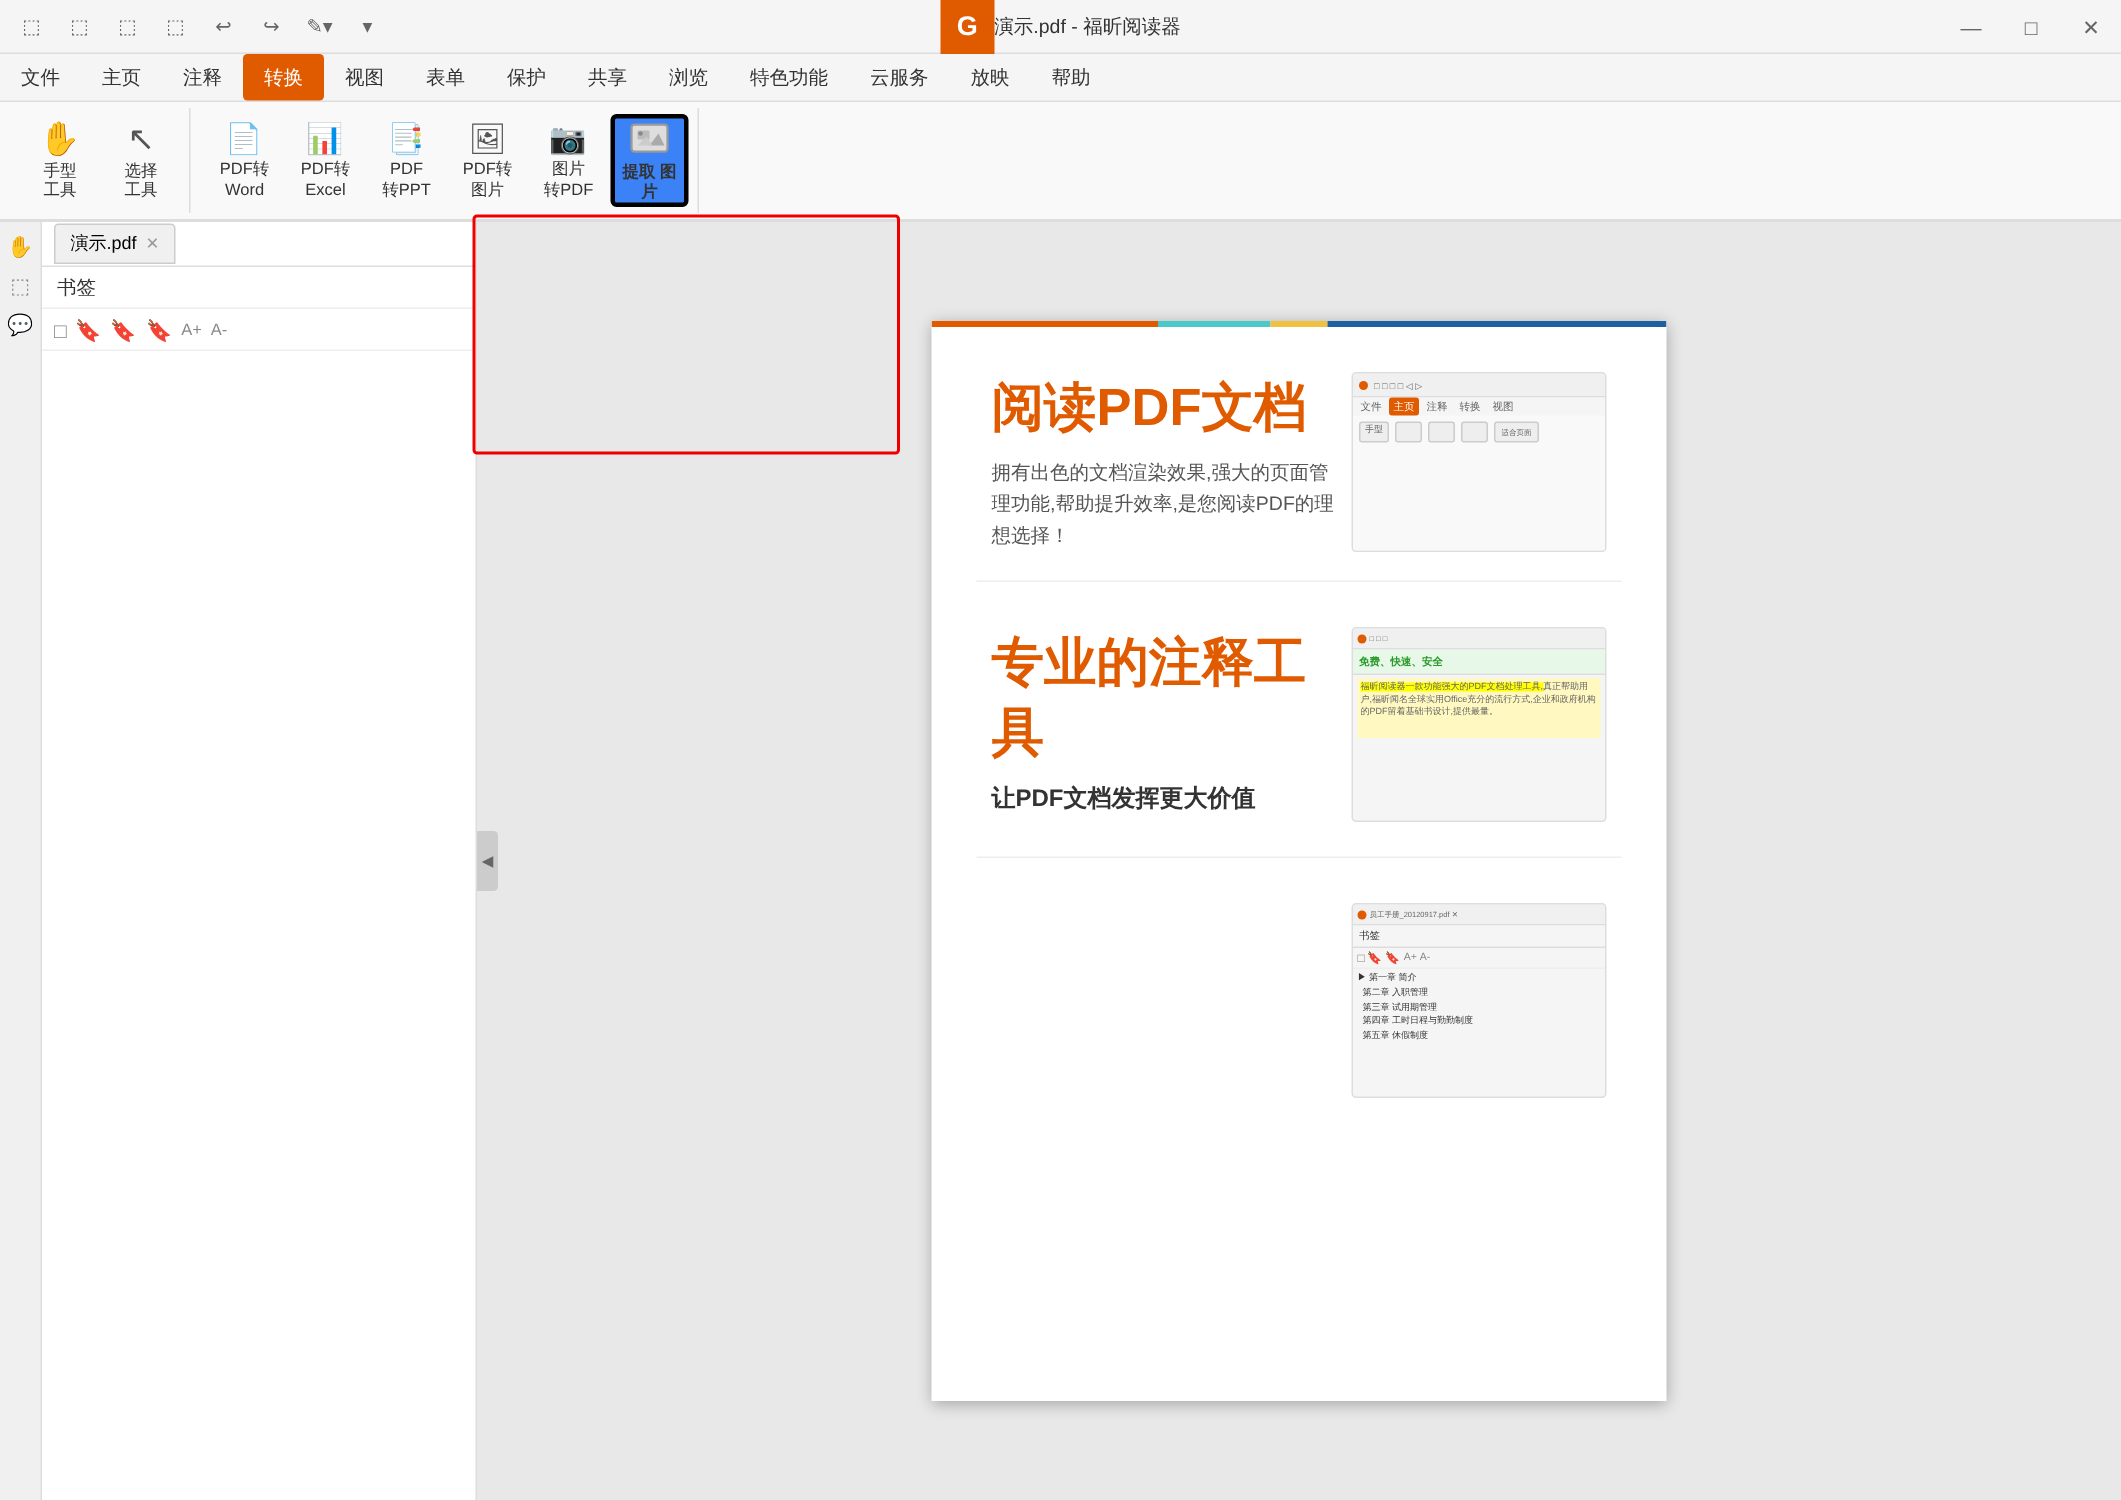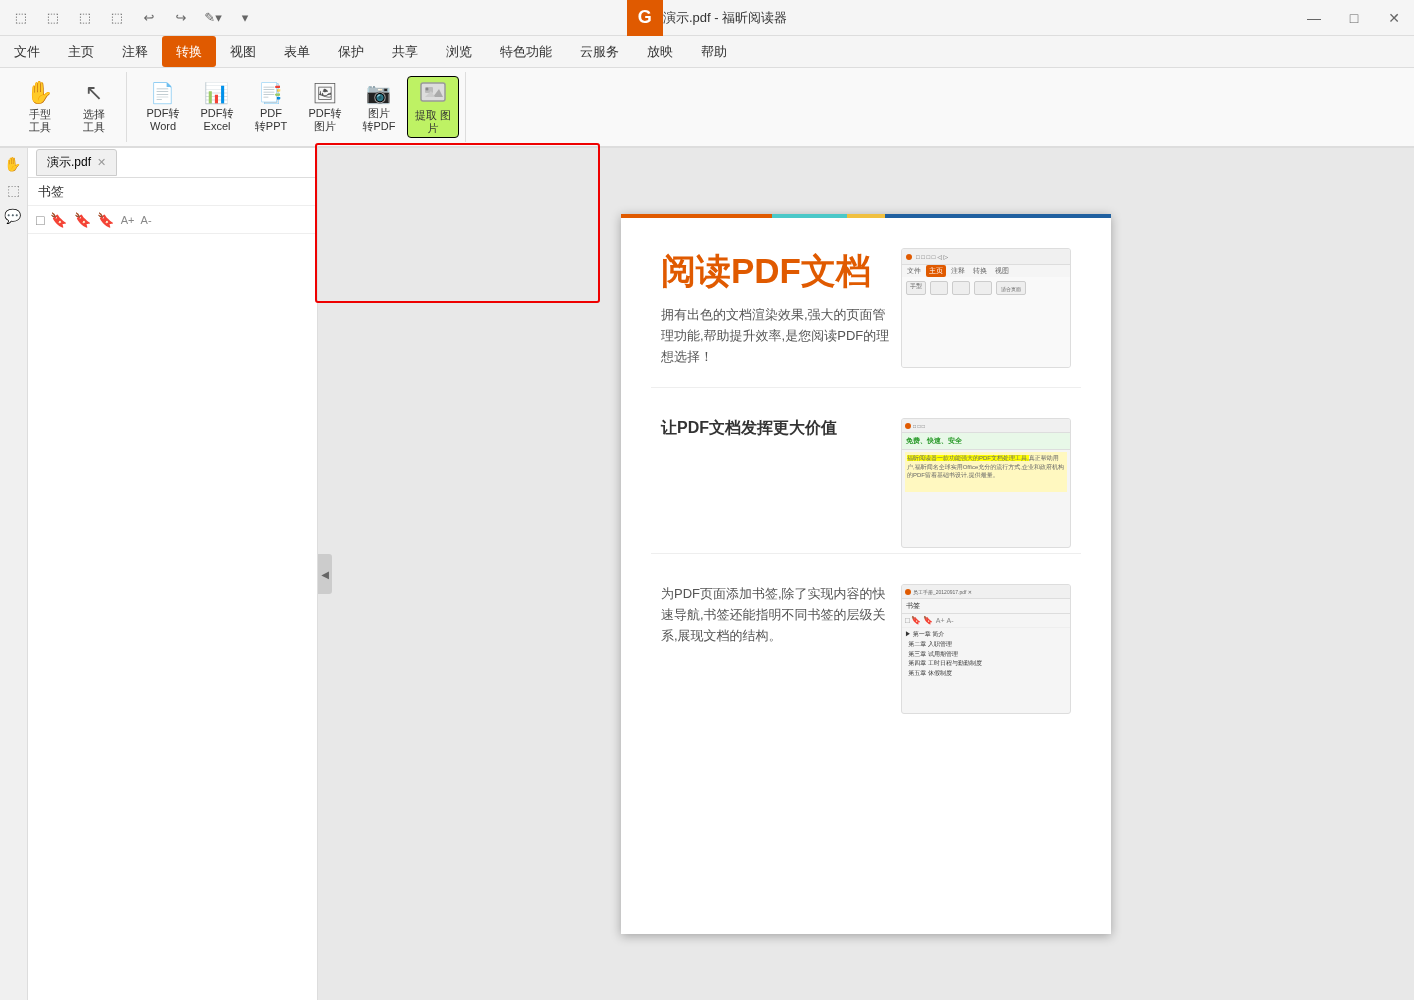--- a/index.html
+++ b/index.html
@@ -20,21 +20,21 @@
     #menubar { height: 32px; background: #f5f5f5; display: flex; align-items: center; border-bottom: 1px solid #ddd; padding-left: 0; }
     .menu-item { padding: 0 14px; height: 100%; display: flex; align-items: center; font-size: 13px; color: #333; cursor: pointer; }
     .menu-item.active { background: #e05a00; color: white; border-radius: 3px; }
 
     
     #toolbar { height: 80px; background: #f9f9f9; border-bottom: 2px solid #ddd; display: flex; align-items: center; padding: 0 8px; gap: 4px; position: relative; }
     .toolbar-group { display: flex; align-items: center; gap: 2px; padding: 0 6px; border-right: 1px solid #ddd; height: 70px; }
     .toolbar-btn { display: flex; flex-direction: column; align-items: center; justify-content: center; width: 52px; height: 62px; cursor: pointer; border-radius: 4px; padding: 4px; }
     .toolbar-btn .icon { font-size: 22px; color: #555; margin-bottom: 2px; }
     .toolbar-btn .label { font-size: 11px; color: #333; text-align: center; line-height: 1.2; }
-    .toolbar-btn.highlighted { background: #bef264; border: 1px solid #000000; }
+    .toolbar-btn.highlighted { background: #3b82f6; border: 3px solid #000000; font-weight: bold; }
 
     
     .tooltip-popup { position: absolute; top: 68px; left: 345px; background: white; border: 1px solid #ccc; border-radius: 4px; padding: 10px 14px; z-index: 100; box-shadow: 2px 2px 8px rgba(0,0,0,0.15); min-width: 180px; }
     .tooltip-popup .tip-title { font-size: 14px; font-weight: bold; color: #333; margin-bottom: 4px; }
     .tooltip-popup .tip-desc { font-size: 12px; color: #666; }
 
     
     .highlight-box { position: absolute; top: 75px; left: 315px; width: 285px; height: 160px; border: 2px solid #e00; border-radius: 3px; z-index: 50; pointer-events: none; }
 
     
@@ -251,20 +251,21 @@
             <div style="width:6px;height:6px;background:#e05a00;border-radius:50%;"></div>
             <div style="font-size:5px;color:#666;">□ □ □</div>
           </div>
           <div style="background:#e8f8e8;padding:3px 4px;border-bottom:1px solid #ddd;">
             <div style="font-size:7px;color:#2a9a2a;font-weight:bold;">免费、快速、安全</div>
           </div>
           <div style="background:#fff8c0;margin:2px 3px;height:40px;font-size:6px;color:#666;padding:2px;line-height:1.4;">
             <span style="background:#ffff00;">福昕阅读器一款功能强大的PDF文档处理工具,</span>真正帮助用户,福昕闻名全球实用Office充分的流行方式,企业和政府机构的PDF留着基础书设计,提供最量。
           </div>
         </div>
+        <div class="preview-heading">专业的注释工具</div>
         <div class="preview-sub">让PDF文档发挥更大价值</div>
       </div>
 
       <div style="clear:both;border-top:1px solid #eee;margin:0 30px;"></div>
 
       <div class="preview-section">
 
         <div class="mini-screenshot" style="height:130px;">
           <div style="background:#f0f0f0;height:14px;display:flex;align-items:center;padding:0 3px;gap:2px;border-bottom:1px solid #ddd;">
             <div style="width:6px;height:6px;background:#e05a00;border-radius:50%;"></div>
@@ -279,17 +280,16 @@
             <span style="font-size:7px;color:#888;">A-</span>
           </div>
           <div style="padding:2px 3px;font-size:6px;color:#333;line-height:1.6;">
             <div>▶ 第一章 简介</div>
             <div>&nbsp;&nbsp;第二章 入职管理</div>
             <div>&nbsp;&nbsp;第三章 试用期管理</div>
             <div>&nbsp;&nbsp;第四章 工时日程与勤勤制度</div>
             <div>&nbsp;&nbsp;第五章 休假制度</div>
           </div>
         </div>
-        <div class="preview-text">为PDF页面添加书签,除了实现内容的快速导航,书签还能指明不同书签的层级关系,展现文档的结构。</div>
       </div>
     </div>
   </div>
 </div>
 
 </body></html>

